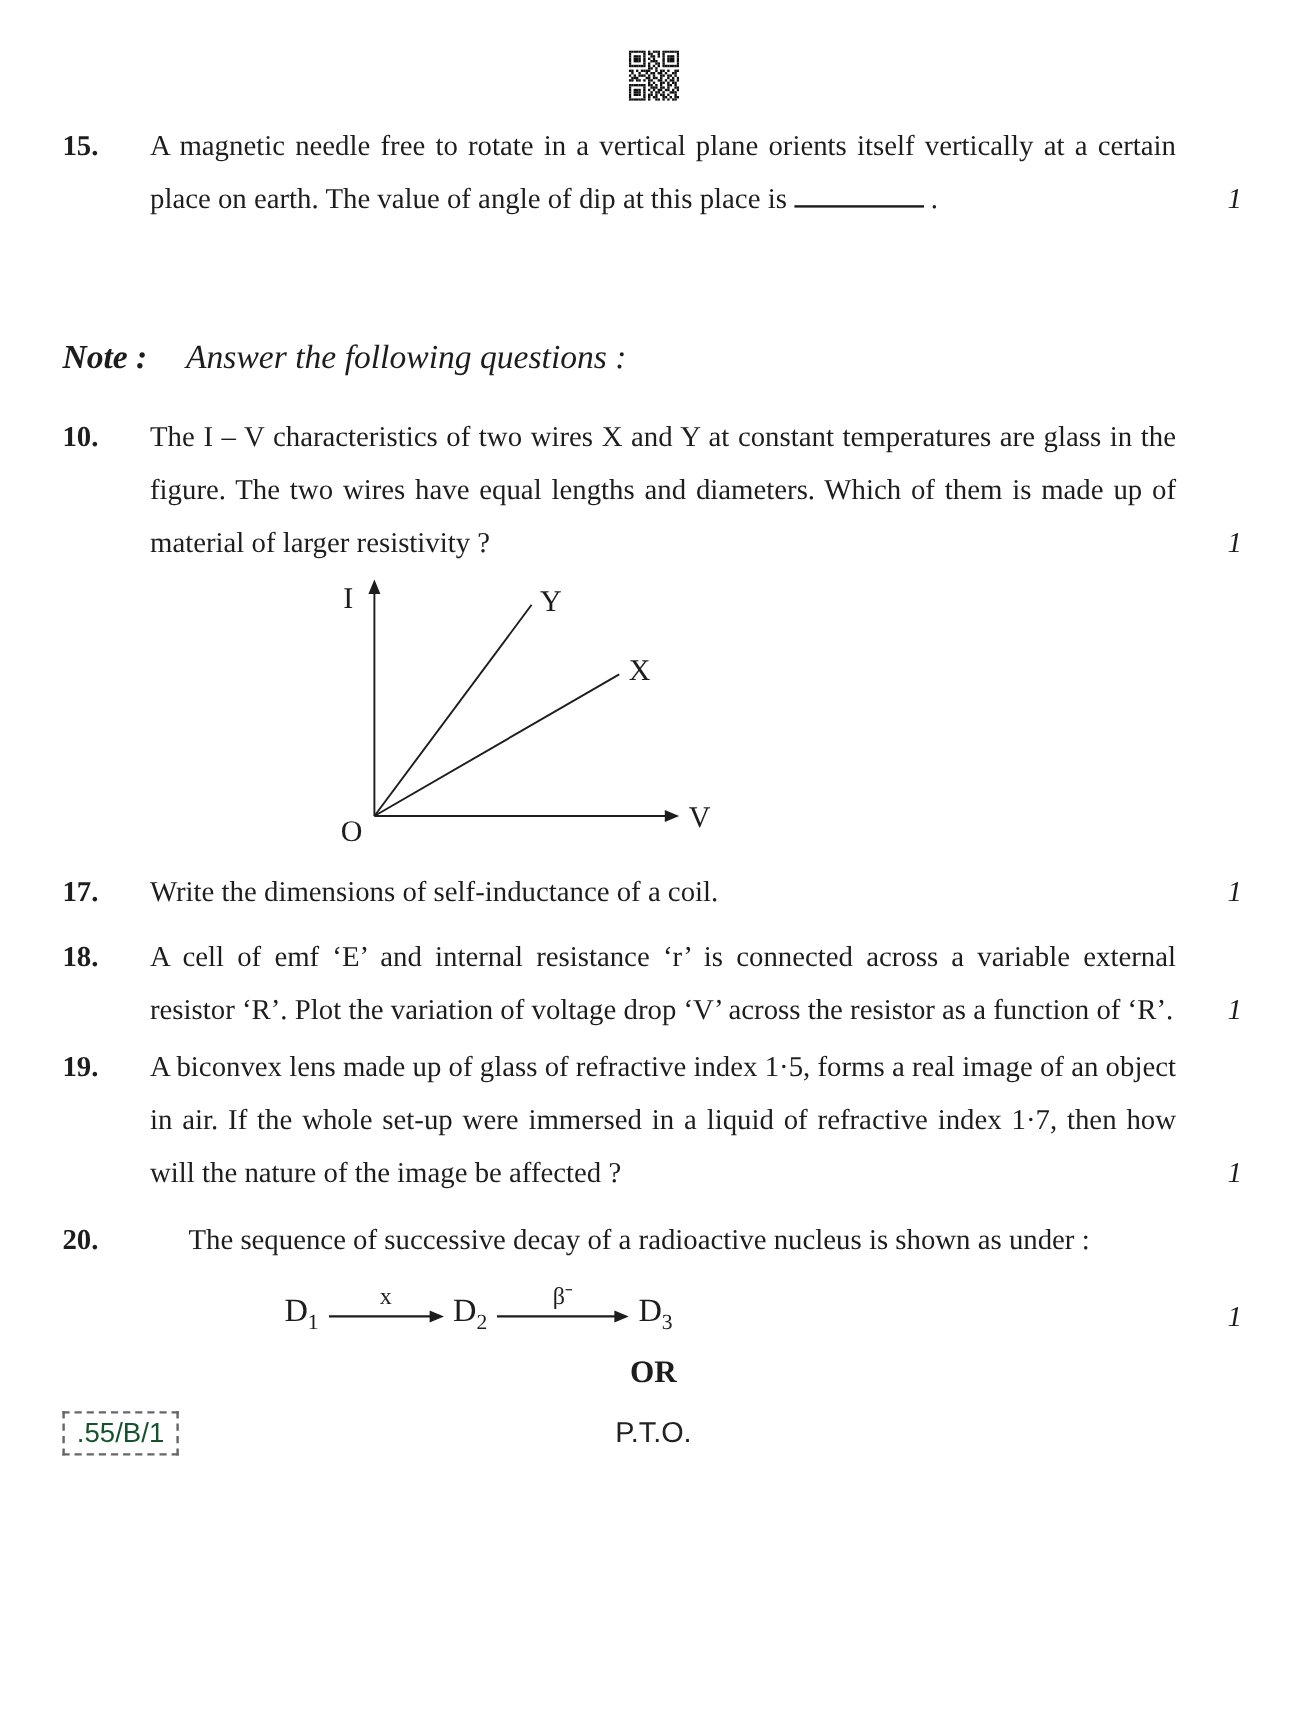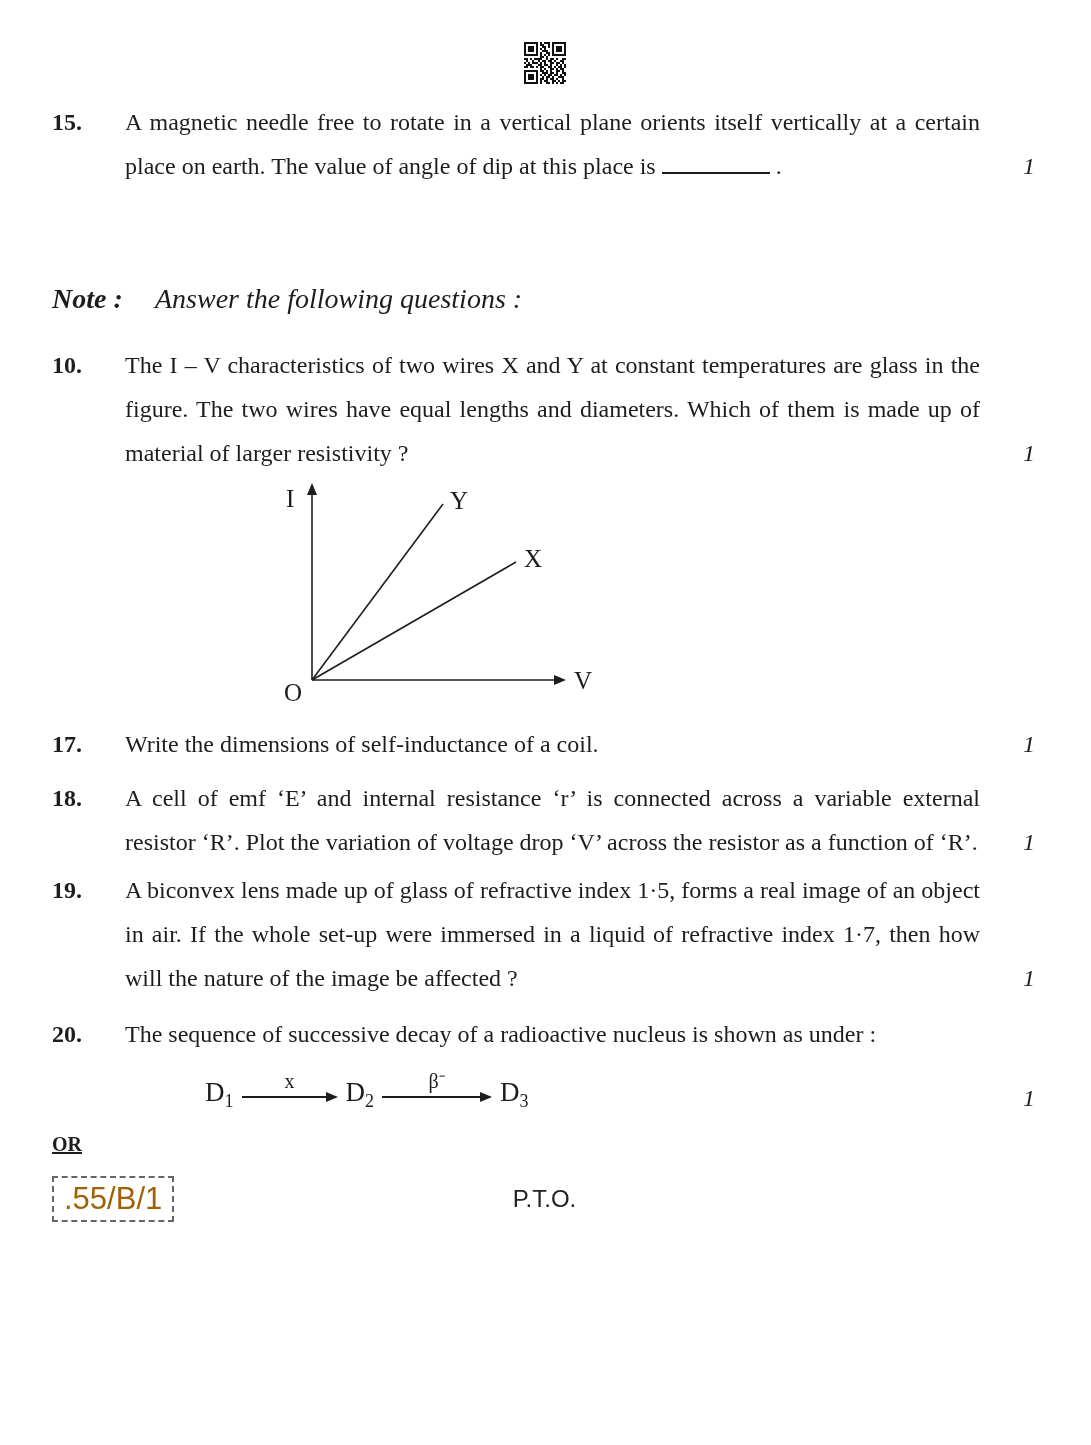--- a/index.html
+++ b/index.html
@@ -23,38 +23,38 @@
 
   .m-top-q15 { margin-top:0; }
   .m-top-q16 { margin-top:22px; }
   .figure { margin-left:208px; height:235px; }
   .figure svg text { font-family:"Liberation Serif", serif; font-size:25px; fill:#1d1d1d; }
   .figure svg line { stroke:#1d1d1d; stroke-width:1.6; }
   .figure svg polygon { fill:#1d1d1d; }
   .m-top-q17 { margin-top:12px; }
   .m-top-q18 { margin-top:10px; }
   .m-top-q19 { margin-top:4px; }
-  .m-top-q20 { margin-top:12px; }
+  .m-top-q20 { margin-top:12px;gap:32px; }
 
   .equation { display:flex; align-items:flex-end; margin:6px 0 4px 80px; font-size:27px; height:54px; }
   .eq-term { line-height:1; padding-bottom:6px; }
   .eq-term sub { font-size:18px; }
   .eq-arrow { display:inline-flex; flex-direction:column; align-items:center; margin:0 8px; padding-bottom:12px; }
   .eq-arrow-label { font-size:20px; line-height:18px; }
   .eq-arrow svg { display:block; }
   .eq-arrow line { stroke:#1d1d1d; stroke-width:1.8; }
   .eq-arrow polygon { fill:#1d1d1d; }
 
-  .or { text-align:left; font-weight:700; font-size:20px; line-height:44px; margin-top:2px;text-decoration:underline; }
+  .or { text-align:center; font-weight:700; font-size:26px; line-height:44px; margin-top:2px; }
 
   .footer {
     margin-top:10px; display:grid; grid-template-columns:1fr auto 1fr; align-items:center;
     font-family:"Liberation Sans", sans-serif;
   }
-  .code-box { justify-self:start; border:2px dashed #666; padding:3px 10px; font-size:31px; color:#a16207; }
+  .code-box { justify-self:start; border:2px dashed #666; padding:3px 10px; font-size:23px; color:#14532d; }
   .pagenum-wrap { display:flex; flex-direction:column; align-items:center; justify-self:center; }
   .pagenum { font-size:23px; color:#222; }
   .pagenum-line { width:228px; border-top:2px dotted #777; margin-top:3px; }
   .pto { justify-self:end; font-size:24px; color:#222; }
 </style>
 </head>
 <body>
 
 <div class="page">
 

